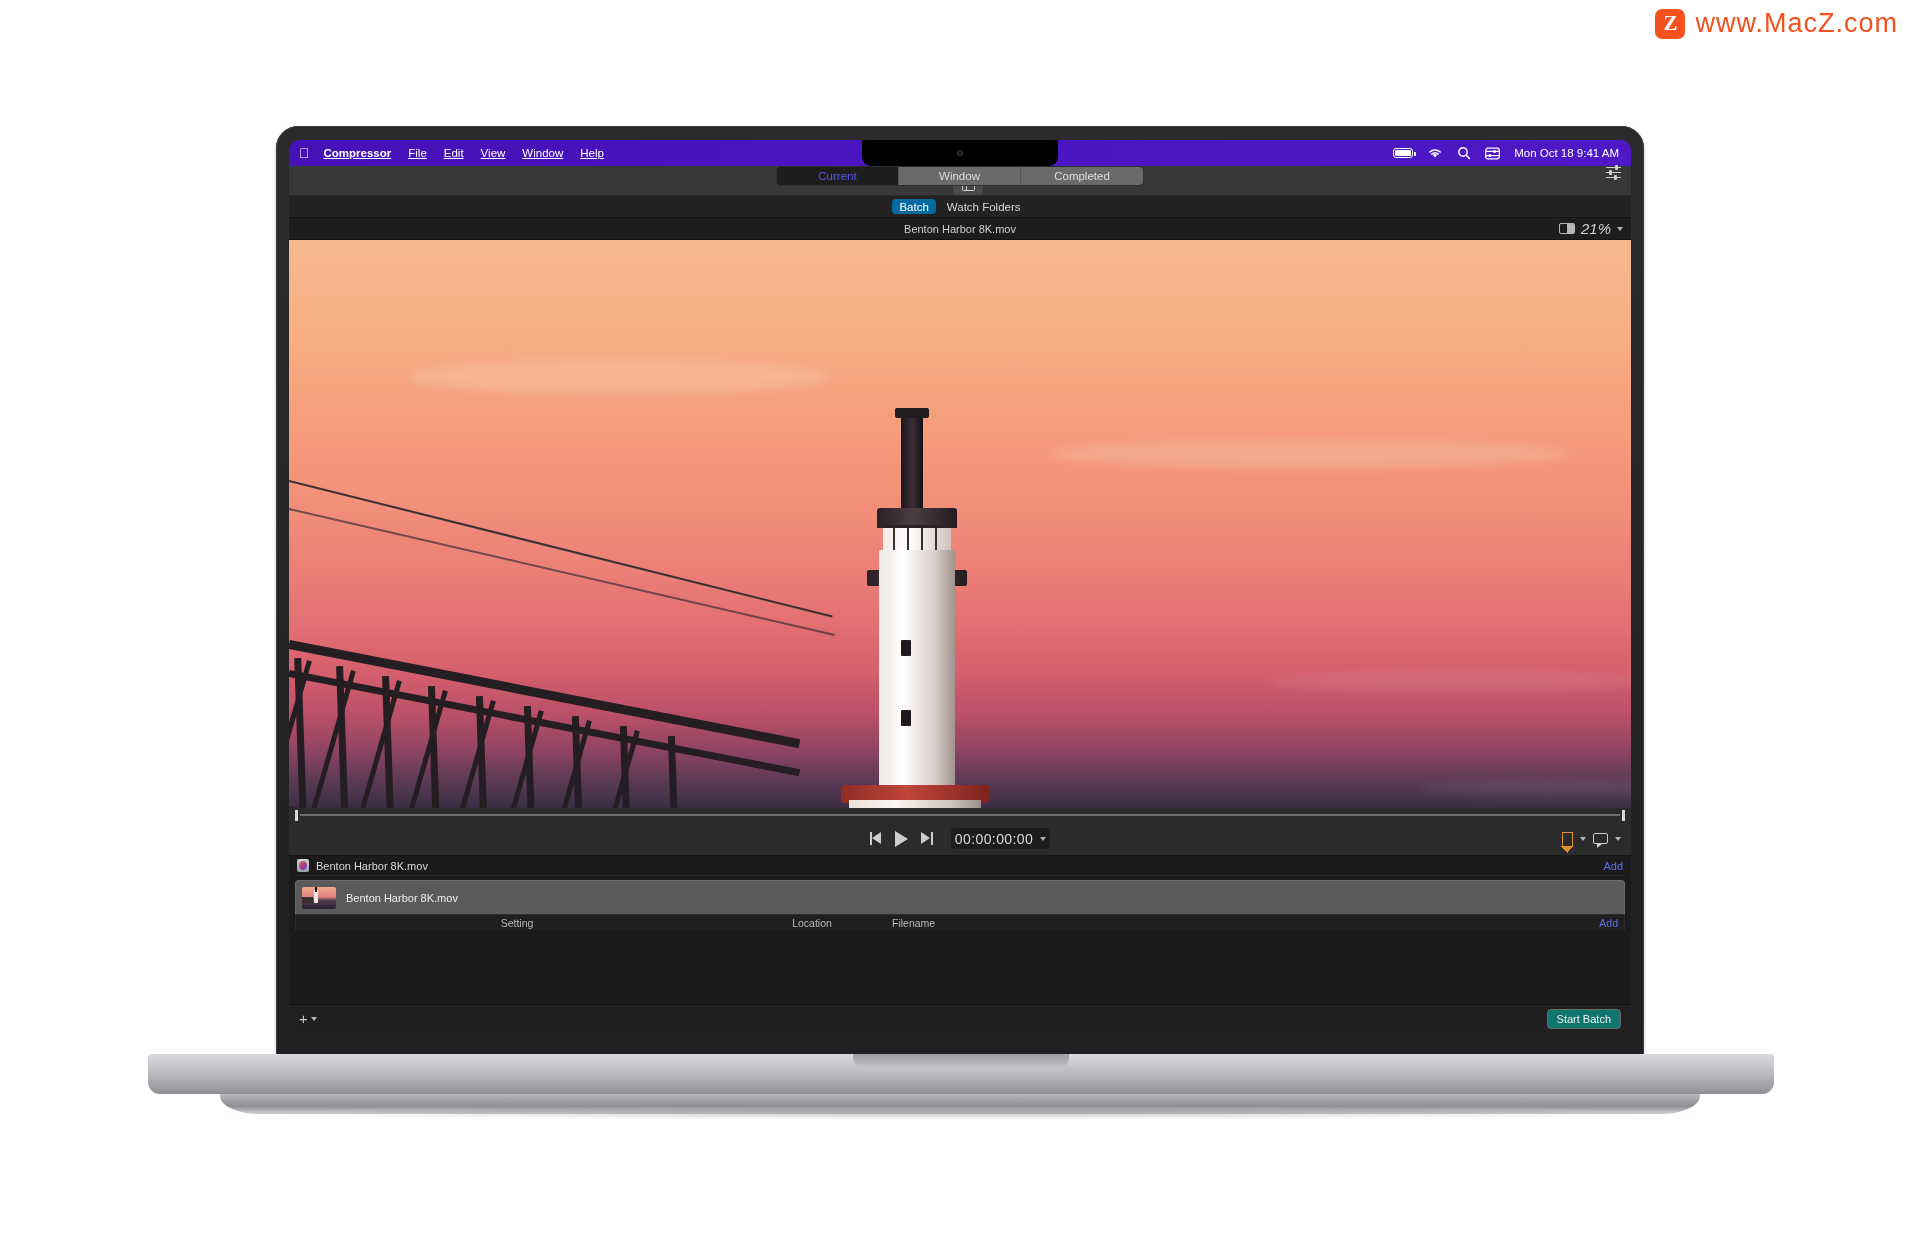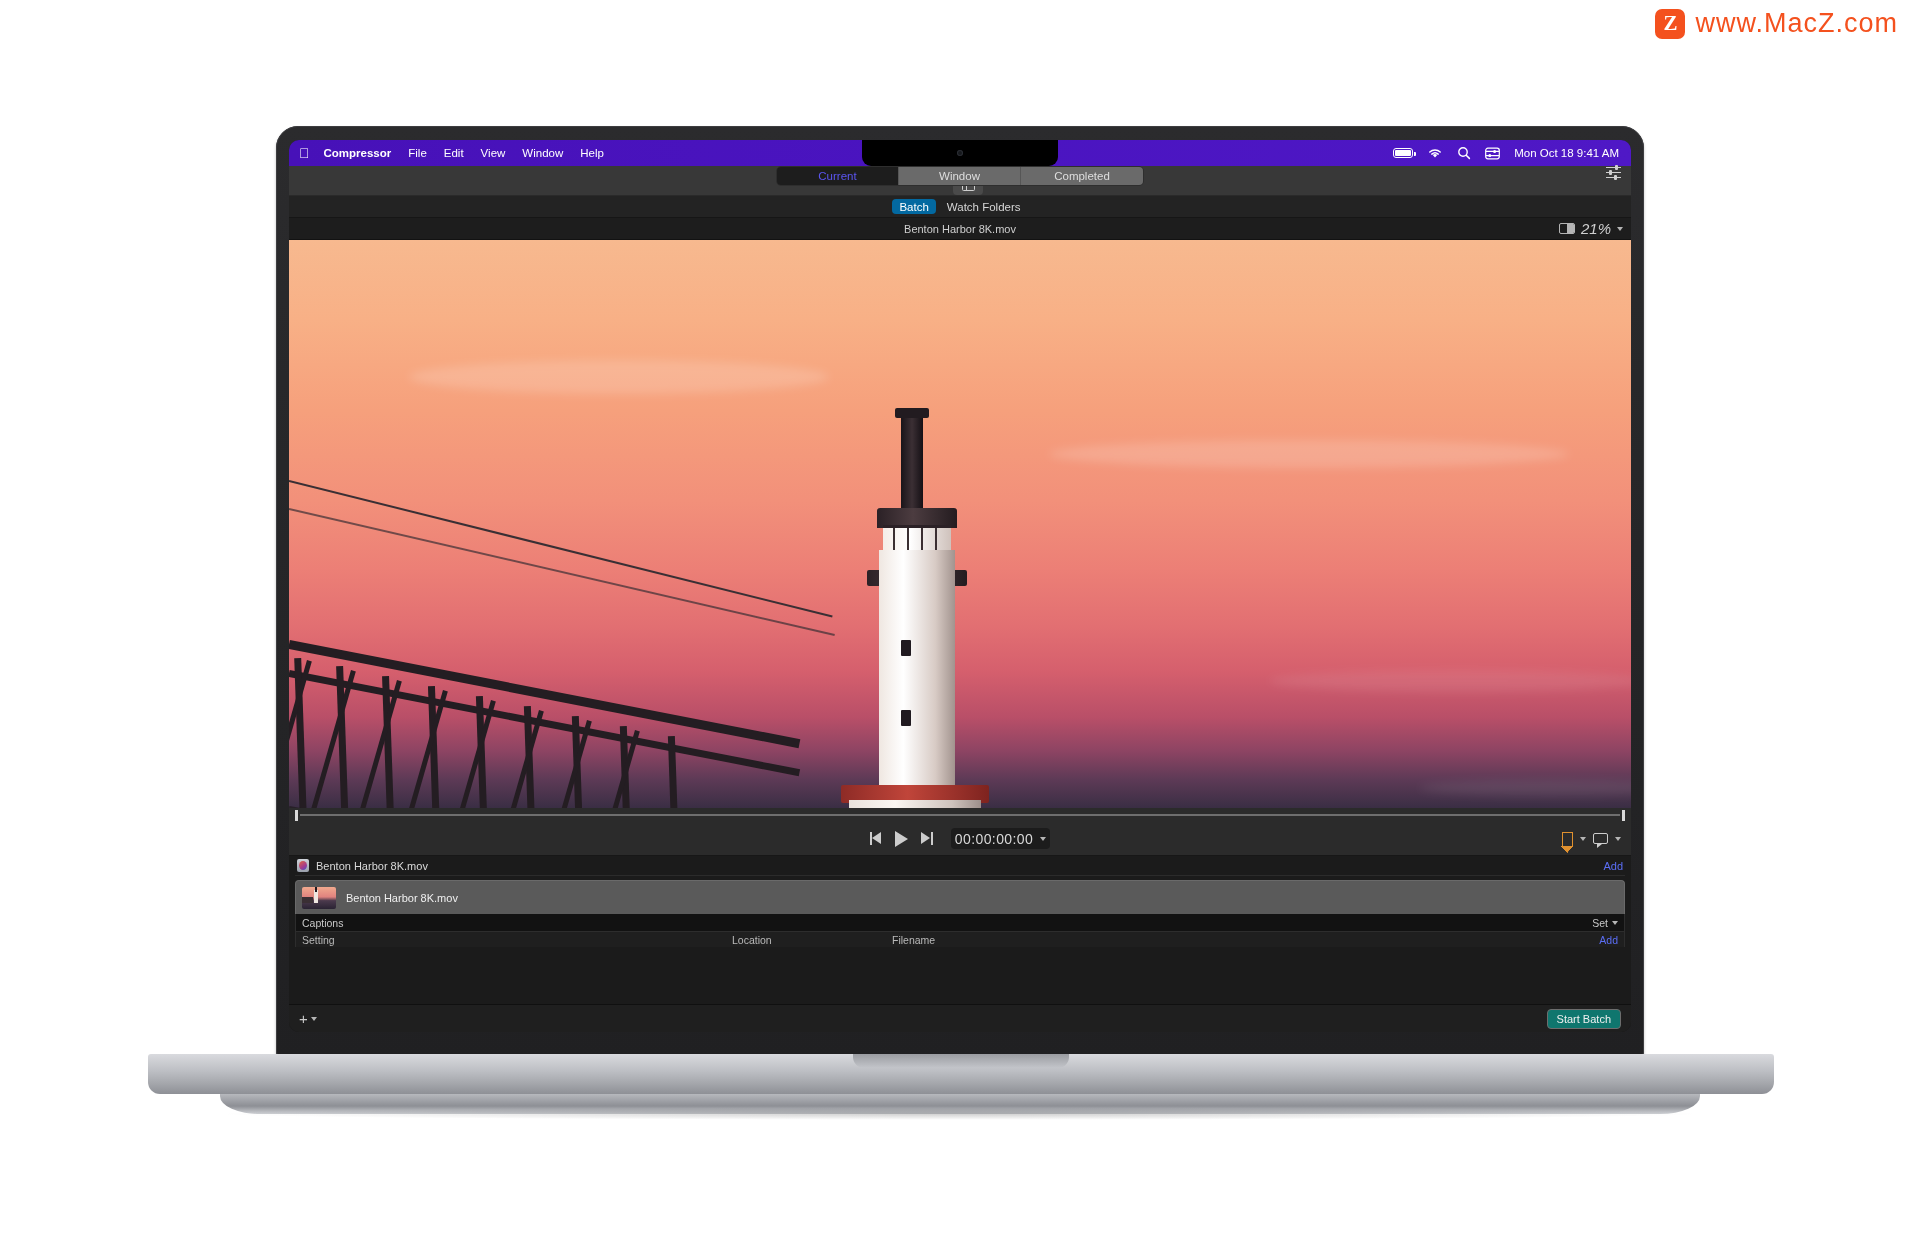--- a/index.html
+++ b/index.html
@@ -72,21 +72,21 @@
 
   
   #menubar {
     position: relative; height: 26px;
     background: linear-gradient(90deg,#4711b8 0%, #4a14c0 48%, #4f18c6 100%);
     display: flex; align-items: center;
     padding: 0 12px 0 10px; color: #fff;
     font-size: 11.5px;
   }
   #menubar .apple { font-size: 14px; margin-right: 14px; line-height: 1; }
-  #menubar .mi { margin-right: 17px; white-space: nowrap; }
+  #menubar .mi { margin-right: 17px; white-space: nowrap; text-decoration: underline; }
   #menubar .mi.app { font-weight: bold; }
   #menubar .spacer { flex: 1; }
   #menubar .status { display: flex; align-items: center; gap: 14px; }
   #menubar .clock { font-size: 11.5px; white-space: nowrap; }
   .notch {
     position: absolute; left: 50%; transform: translateX(-50%); top: 0;
     width: 196px; height: 26px; background: #000;
     border-radius: 0 0 9px 9px; z-index: 4;
     display:flex; align-items:center; justify-content:center;
   }
@@ -241,21 +241,21 @@
   .thumb .t-stack{ position:absolute; left:13px; top:0px; width:2px;height:5px;background:#201a20;}
   .thumb .t-pier{ position:absolute; left:0; top:10px; width:11px;height:6px;background:#3a2f34;}
   .sourcerow .label{ font-size:11px; color:#efefef; }
 
   .captionrow{ height:17px; background:#121212; display:flex; align-items:center;
                padding:0 6px; border-left:1px solid #2d2d2d;border-right:1px solid #2d2d2d;}
   .captionrow .lbl{ font-size:10.5px; color:#c8c8c8; }
   .captionrow .set{ margin-left:auto; display:flex; align-items:center; gap:4px; font-size:10.5px; color:#c8c8c8;}
 
   .colhead{ height:16px; background:#1f1f1f; display:flex; align-items:center; padding:0 6px;
-            border-left:1px solid #2d2d2d;border-right:1px solid #2d2d2d; border-top:1px solid #2d2d2d;}
+            border-left:1px solid #2d2d2d;border-right:1px solid #2d2d2d; border-top:1px solid #2d2d2d;text-align:center;}
   .colhead .c{ font-size:10.5px; color:#b9b9b9; }
   .colhead .c.setting{ width:430px; }
   .colhead .c.location{ width:160px; }
   .colhead .add{ margin-left:auto; color:#5b6ef5; font-size:10.5px;}
 
   .outrow{ height:18px; background:#202020; display:flex; align-items:center; padding:0 6px;
            border:1px solid #2d2d2d; border-top:none; border-radius:0 0 4px 4px;}
   .outrow .c{ font-size:10.5px; color:#e2e2e2; display:flex; align-items:center; gap:6px;}
   .outrow .c.setting{ width:430px; }
   .outrow .c.location{ width:160px; }
@@ -465,27 +465,20 @@
 
           <div class="sourcerow">
             <span class="thumb">
               <span class="t-pier"></span>
                 <span class="t-tower"></span>
                 <span class="t-stack"></span>
             </span>
             <span class="label">Benton Harbor 8K.mov</span>
           </div>
 
-          <div class="captionrow">
-            <span class="lbl">Captions</span>
-            <span class="set">
-              <span>Set</span>
-              <span class="chev"></span>
-            </span>
-          </div>
 
           <div class="colhead">
             <span class="c setting">Setting</span>
             <span class="c location">Location</span>
             <span class="c filename">Filename</span>
             <span class="add">Add</span>
           </div>
 
         </div>
 

